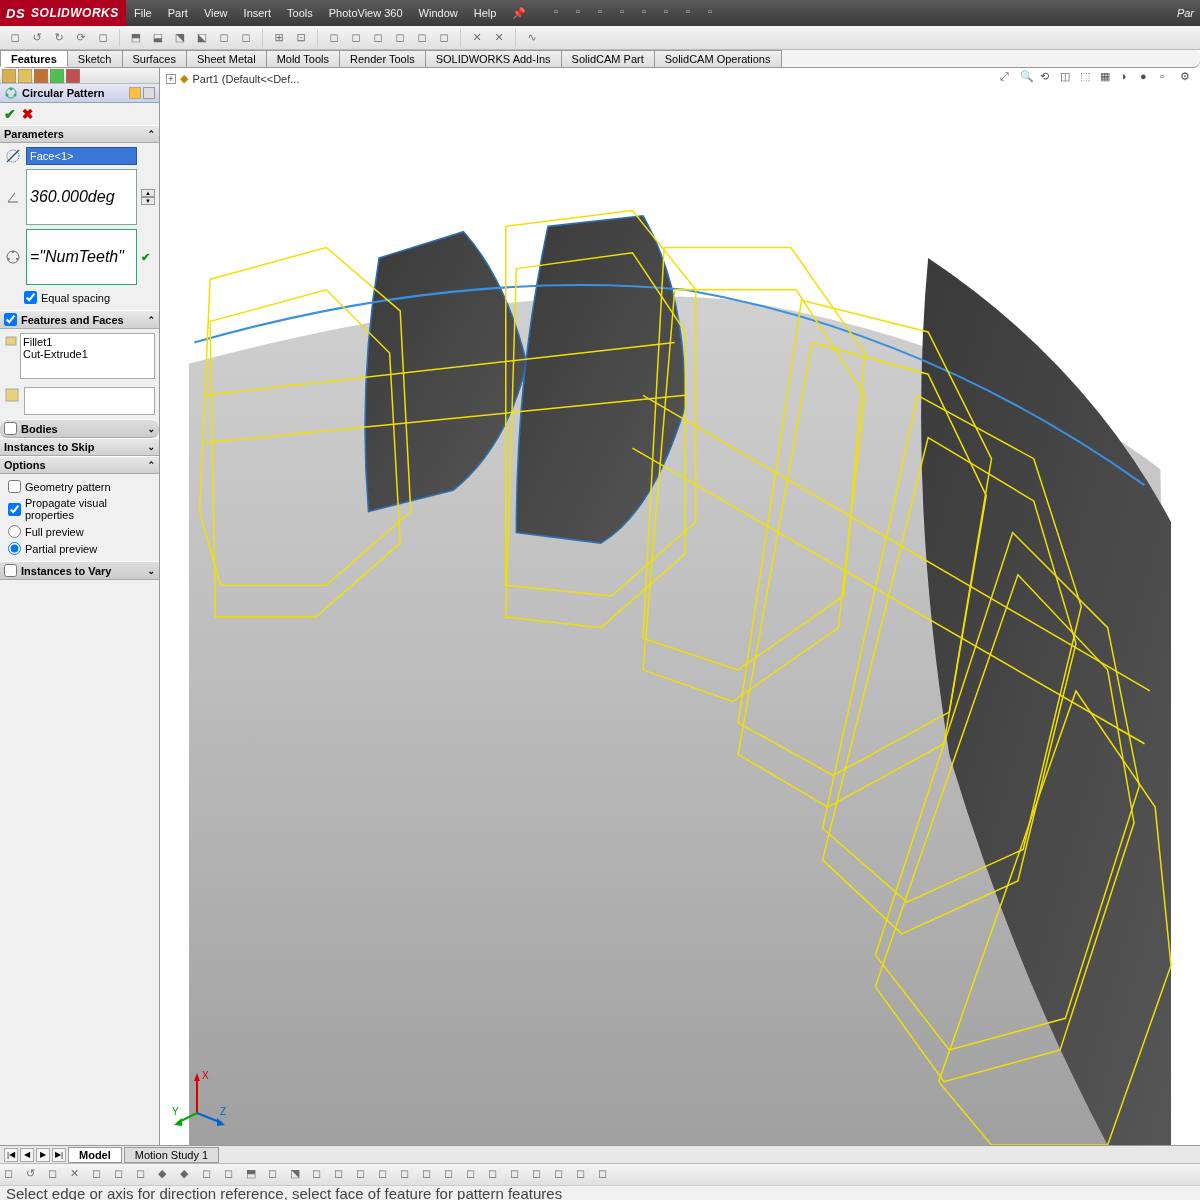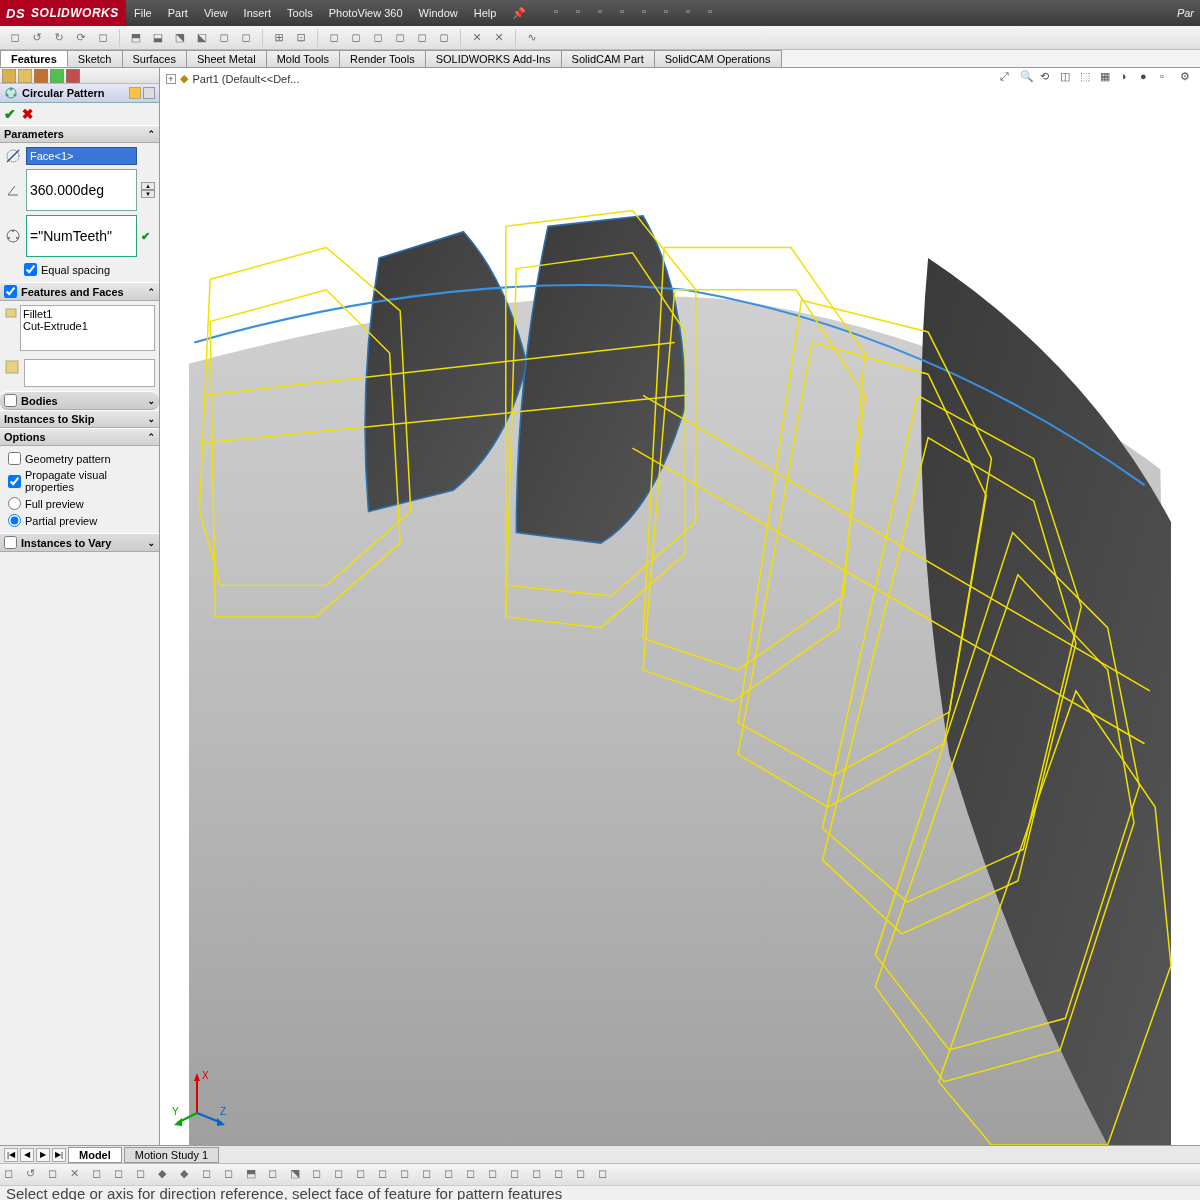--- a/index.html
+++ b/index.html
@@ -14,21 +14,21 @@
 .toolbar-tb { display: flex; align-items: center; gap: 6px; margin-left: 20px; }
 .tb-icon { width: 16px; height: 16px; opacity: 0.6; }
 .titlebar-right { margin-left: auto; padding-right: 6px; font-size: 11px; color: #eee; font-style: italic; }
 
 
 .std-toolbar { height: 24px; background: linear-gradient(#f5f5f5,#e0e0e0); border-bottom: 1px solid #bbb; display: flex; align-items: center; padding: 0 6px; gap: 4px; }
 .std-toolbar .tool { width: 18px; height: 18px; opacity: 0.55; display: inline-flex; align-items: center; justify-content: center; }
 .std-toolbar .sep { width: 1px; height: 18px; background: #ccc; margin: 0 3px; }
 
 
-.cmd-tabs { height: 18px; background: #f3f3f3; display: flex; border-bottom: 1px solid #999; }
+.cmd-tabs { height: 18px; background: #f3f3f3; display: flex; border-bottom: 1px solid #999; border-radius: 7px; }
 .cmd-tabs .tab { padding: 1px 10px; border: 1px solid #999; border-bottom: none; background: linear-gradient(#f0f0f0,#dcdcdc); margin-right: -1px; font-size: 11px; line-height: 15px; cursor: pointer; }
 .cmd-tabs .tab.active { background: #fff; font-weight: bold; border-bottom: 1px solid #fff; position: relative; z-index: 2; }
 
 
 .main { display: flex; height: calc(100% - 26px - 24px - 18px - 18px - 22px - 15px); }
 .left-panel { width: 160px; background: #f0f0f0; border-right: 1px solid #999; display: flex; flex-direction: column; }
 .graphics { flex: 1; background: #fff; position: relative; overflow: hidden; }
 
 
 .hut { position: absolute; top: 2px; right: 4px; display: flex; gap: 4px; }
@@ -49,21 +49,21 @@
 .pm-actions .cancel { color: #c00; font-size: 14px; font-weight: bold; }
 
 
 .section-h { background: linear-gradient(#e8e8e8,#d0d0d0); border-top: 1px solid #fff; border-bottom: 1px solid #aaa; padding: 2px 4px; font-weight: bold; font-size: 11px; display: flex; align-items: center; }
 .section-h .chev { margin-left: auto; font-size: 9px; cursor: pointer; }
 .section-h input[type=checkbox] { margin-right: 4px; }
 
 .section-body { padding: 4px; background: #f0f0f0; }
 .param-row { display: flex; align-items: center; gap: 4px; margin-bottom: 4px; }
 .param-row .pi { width: 18px; height: 18px; flex-shrink: 0; display: flex; align-items: center; justify-content: center; }
-.param-row input[type=text] { flex: 1; border: 1px solid #7a9; padding: 12px 3px; font-size: 14px; min-width: 0; }
+.param-row input[type=text] { flex: 1; border: 1px solid #7a9; padding: 18px 3px; font-size: 16px; min-width: 0; font-style: italic; }
 .param-row .selbox { flex: 1; background: #3a76d8; color: #fff; border: 1px solid #2456a8; padding: 2px 3px; font-size: 11px; min-width: 0; }
 .param-row .spin { width: 14px; display: flex; flex-direction: column; }
 .param-row .spin div { height: 8px; border: 1px solid #999; font-size: 6px; text-align: center; line-height: 6px; background: #e8e8e8; cursor: pointer; }
 .checkline { display: flex; align-items: center; gap: 4px; padding: 2px 0 2px 20px; }
 .feature-list { border: 1px solid #aaa; background: #fff; padding: 2px; height: 46px; font-size: 11px; margin-left: 20px; margin-bottom: 4px; }
 .empty-list { border: 1px solid #aaa; background: #fff; height: 28px; margin-left: 20px; }
 .radio-line { display: flex; align-items: center; gap: 4px; padding: 2px 0 2px 20px; }
 
 
 .vp-name { position: absolute; top: 4px; left: 6px; font-size: 11px; color: #333; display: flex; align-items: center; gap: 4px; }

